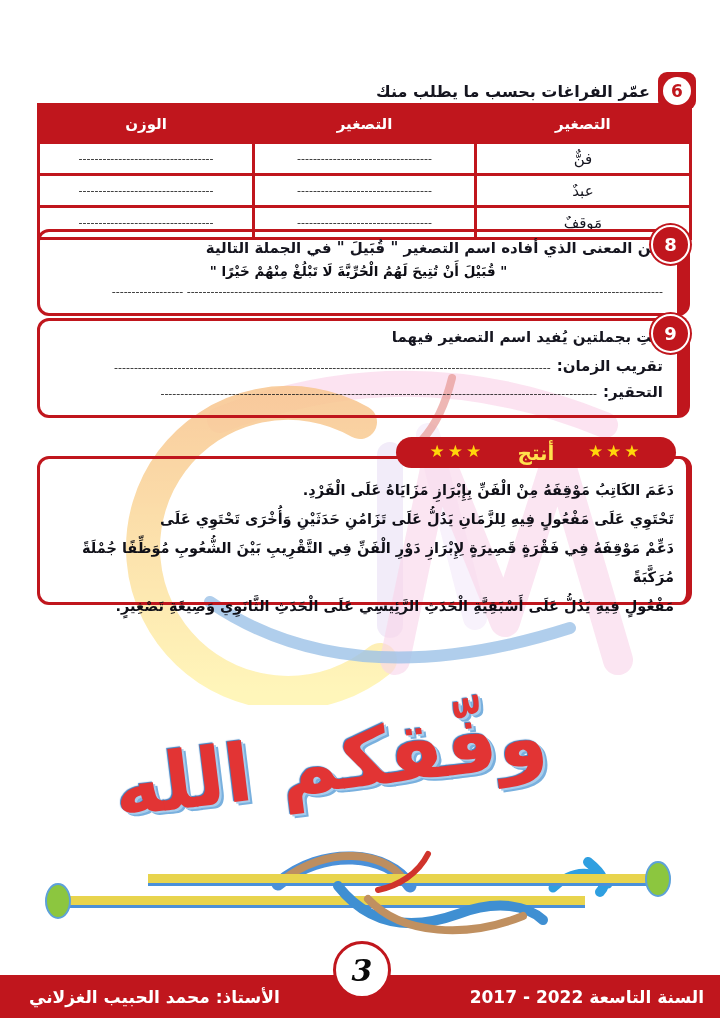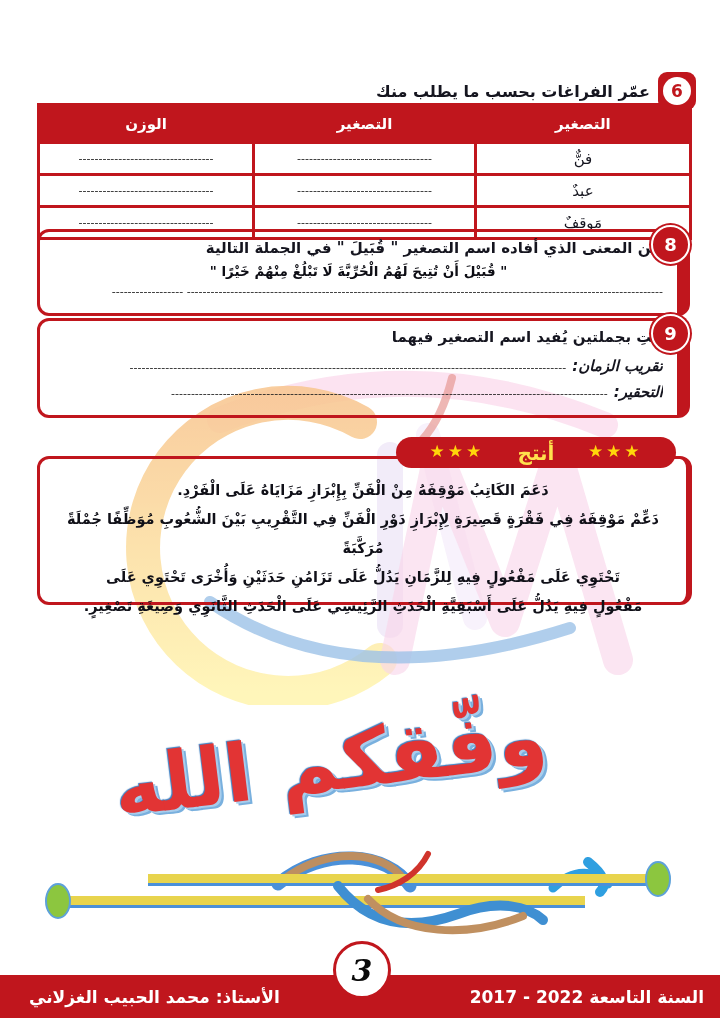--- a/index.html
+++ b/index.html
@@ -28,31 +28,31 @@
   
   .qbox{position:absolute;left:37px;width:653px;box-sizing:border-box;border:3px solid var(--red);
         border-right:13px solid var(--red);border-radius:12px;z-index:3;padding:5px 14px;background:transparent;}
   .circle-badge{position:absolute;top:-7px;right:-13px;width:35px;height:35px;border-radius:50%;
         background:var(--red);border:2px solid #fff;box-shadow:0 0 0 2px var(--red);
         color:#fff;font-size:18px;font-weight:bold;display:flex;align-items:center;justify-content:center;}
   .prompt{font-size:15px;font-weight:bold;color:var(--dark);padding-left:38px;line-height:1.55;}
   .quote{font-size:13.5px;font-weight:bold;text-align:center;margin-top:3px;color:#0d0d14;}
   .dash-line{font-size:11px;color:#222;white-space:nowrap;overflow:hidden;margin-top:6px;}
   .fill-row{display:flex;align-items:baseline;gap:6px;margin-top:8px;overflow:hidden;}
-  .fill-row .label{font-size:15px;font-weight:bold;white-space:nowrap;font-style:italic;}
+  .fill-row .label{font-size:15px;font-weight:bold;white-space:nowrap;}
   .fill-row .dashes{font-size:11px;white-space:nowrap;overflow:hidden;flex:1;color:#222;}
   
   .produce-banner{position:absolute;top:437px;right:44px;width:280px;height:31px;background:var(--red);
         border-radius:16px;display:flex;align-items:center;justify-content:space-evenly;z-index:5;}
   .stars{color:var(--gold);font-size:17px;letter-spacing:3px;line-height:1;padding-bottom:2px;}
   .produce-label{color:#ffe14d;font-size:20px;font-weight:bold;}
   .produce-box{position:absolute;top:456px;left:37px;width:655px;height:149px;box-sizing:border-box;
         border:3px solid var(--red);border-right:6px solid var(--red);border-radius:12px;z-index:3;
         padding:17px 12px 0;}
-  .produce-line{font-size:14.5px;font-weight:bold;color:#101018;line-height:29px;text-align:center;}
+  .produce-line{font-size:14.5px;font-weight:bold;color:#101018;line-height:29px;text-align:right;}
   
   .calligraphy{position:absolute;top:716px;left:80px;width:500px;text-align:center;z-index:2;
         font-size:80px;font-weight:bold;color:#e23434;transform:rotate(-7deg);
         text-shadow:2px 2px 0 #a8cdec,4px 4px 0 #79b0de,-1px -1px 1px #3d7fc1;}
   .divider{position:absolute;top:844px;left:28px;width:664px;height:104px;z-index:2;}
   
   .footer-bar{position:absolute;top:975px;left:0;width:720px;height:43px;background:var(--red);z-index:3;
         display:flex;justify-content:space-between;align-items:center;box-sizing:border-box;padding:0 16px;color:#fff;}
   .footer-text{font-size:17px;font-weight:bold;white-space:nowrap;margin-left:13px;}
   .page-badge{position:absolute;top:941px;left:333px;width:58px;height:58px;background:#fff;
@@ -141,22 +141,22 @@
   </div>
 
   <div class="produce-banner">
     <span class="stars">★★★</span>
     <span class="produce-label">أنتج</span>
     <span class="stars">★★★</span>
   </div>
 
   <div class="produce-box">
     <div class="produce-line">دَعَمَ الكَاتِبُ مَوْقِفَهُ مِنْ الْفَنِّ بِإِبْرَازِ مَزَايَاهُ عَلَى الْفَرْدِ.</div>
+    <div class="produce-line">تَحْتَوِي عَلَى مَفْعُولٍ فِيهِ لِلزَّمَانِ يَدُلُّ عَلَى تَزَامُنِ حَدَثَيْنِ وَأُخْرَى تَحْتَوِي عَلَى</div>
     <div class="produce-line">دَعِّمْ مَوْقِفَهُ فِي فَقْرَةٍ قَصِيرَةٍ لِإِبْرَازِ دَوْرِ الْفَنِّ فِي التَّقْرِيبِ بَيْنَ الشُّعُوبِ مُوَظِّفًا جُمْلَةً مُرَكَّبَةً</div>
-    <div class="produce-line">تَحْتَوِي عَلَى مَفْعُولٍ فِيهِ لِلزَّمَانِ يَدُلُّ عَلَى تَزَامُنِ حَدَثَيْنِ وَأُخْرَى تَحْتَوِي عَلَى</div>
     <div class="produce-line">مَفْعُولٍ فِيهِ يَدُلُّ عَلَى أَسْبَقِيَّةِ الْحَدَثِ الرَّئِيسِي عَلَى الْحَدَثِ الثَّانَوِي وَصِيغَةِ تَصْغِيرٍ.</div>
   </div>
 
   <div class="calligraphy">وفّقكم الله</div>
 
   <svg class="divider" viewBox="0 0 664 104">
     <path d="M250,40 C295,2 360,8 382,42" stroke="#4a90d9" stroke-width="13" fill="none" stroke-linecap="round"></path>
     <path d="M255,36 C298,2 356,6 376,36" stroke="#bd8e60" stroke-width="8" fill="none" stroke-linecap="round"></path>
     <path d="M560,18 C575,30 580,40 572,48" stroke="#2f9fe0" stroke-width="10" fill="none" stroke-linecap="round"></path>
     <path d="M525,44 C545,24 568,26 580,40" stroke="#2f9fe0" stroke-width="9" fill="none" stroke-linecap="round"></path>

